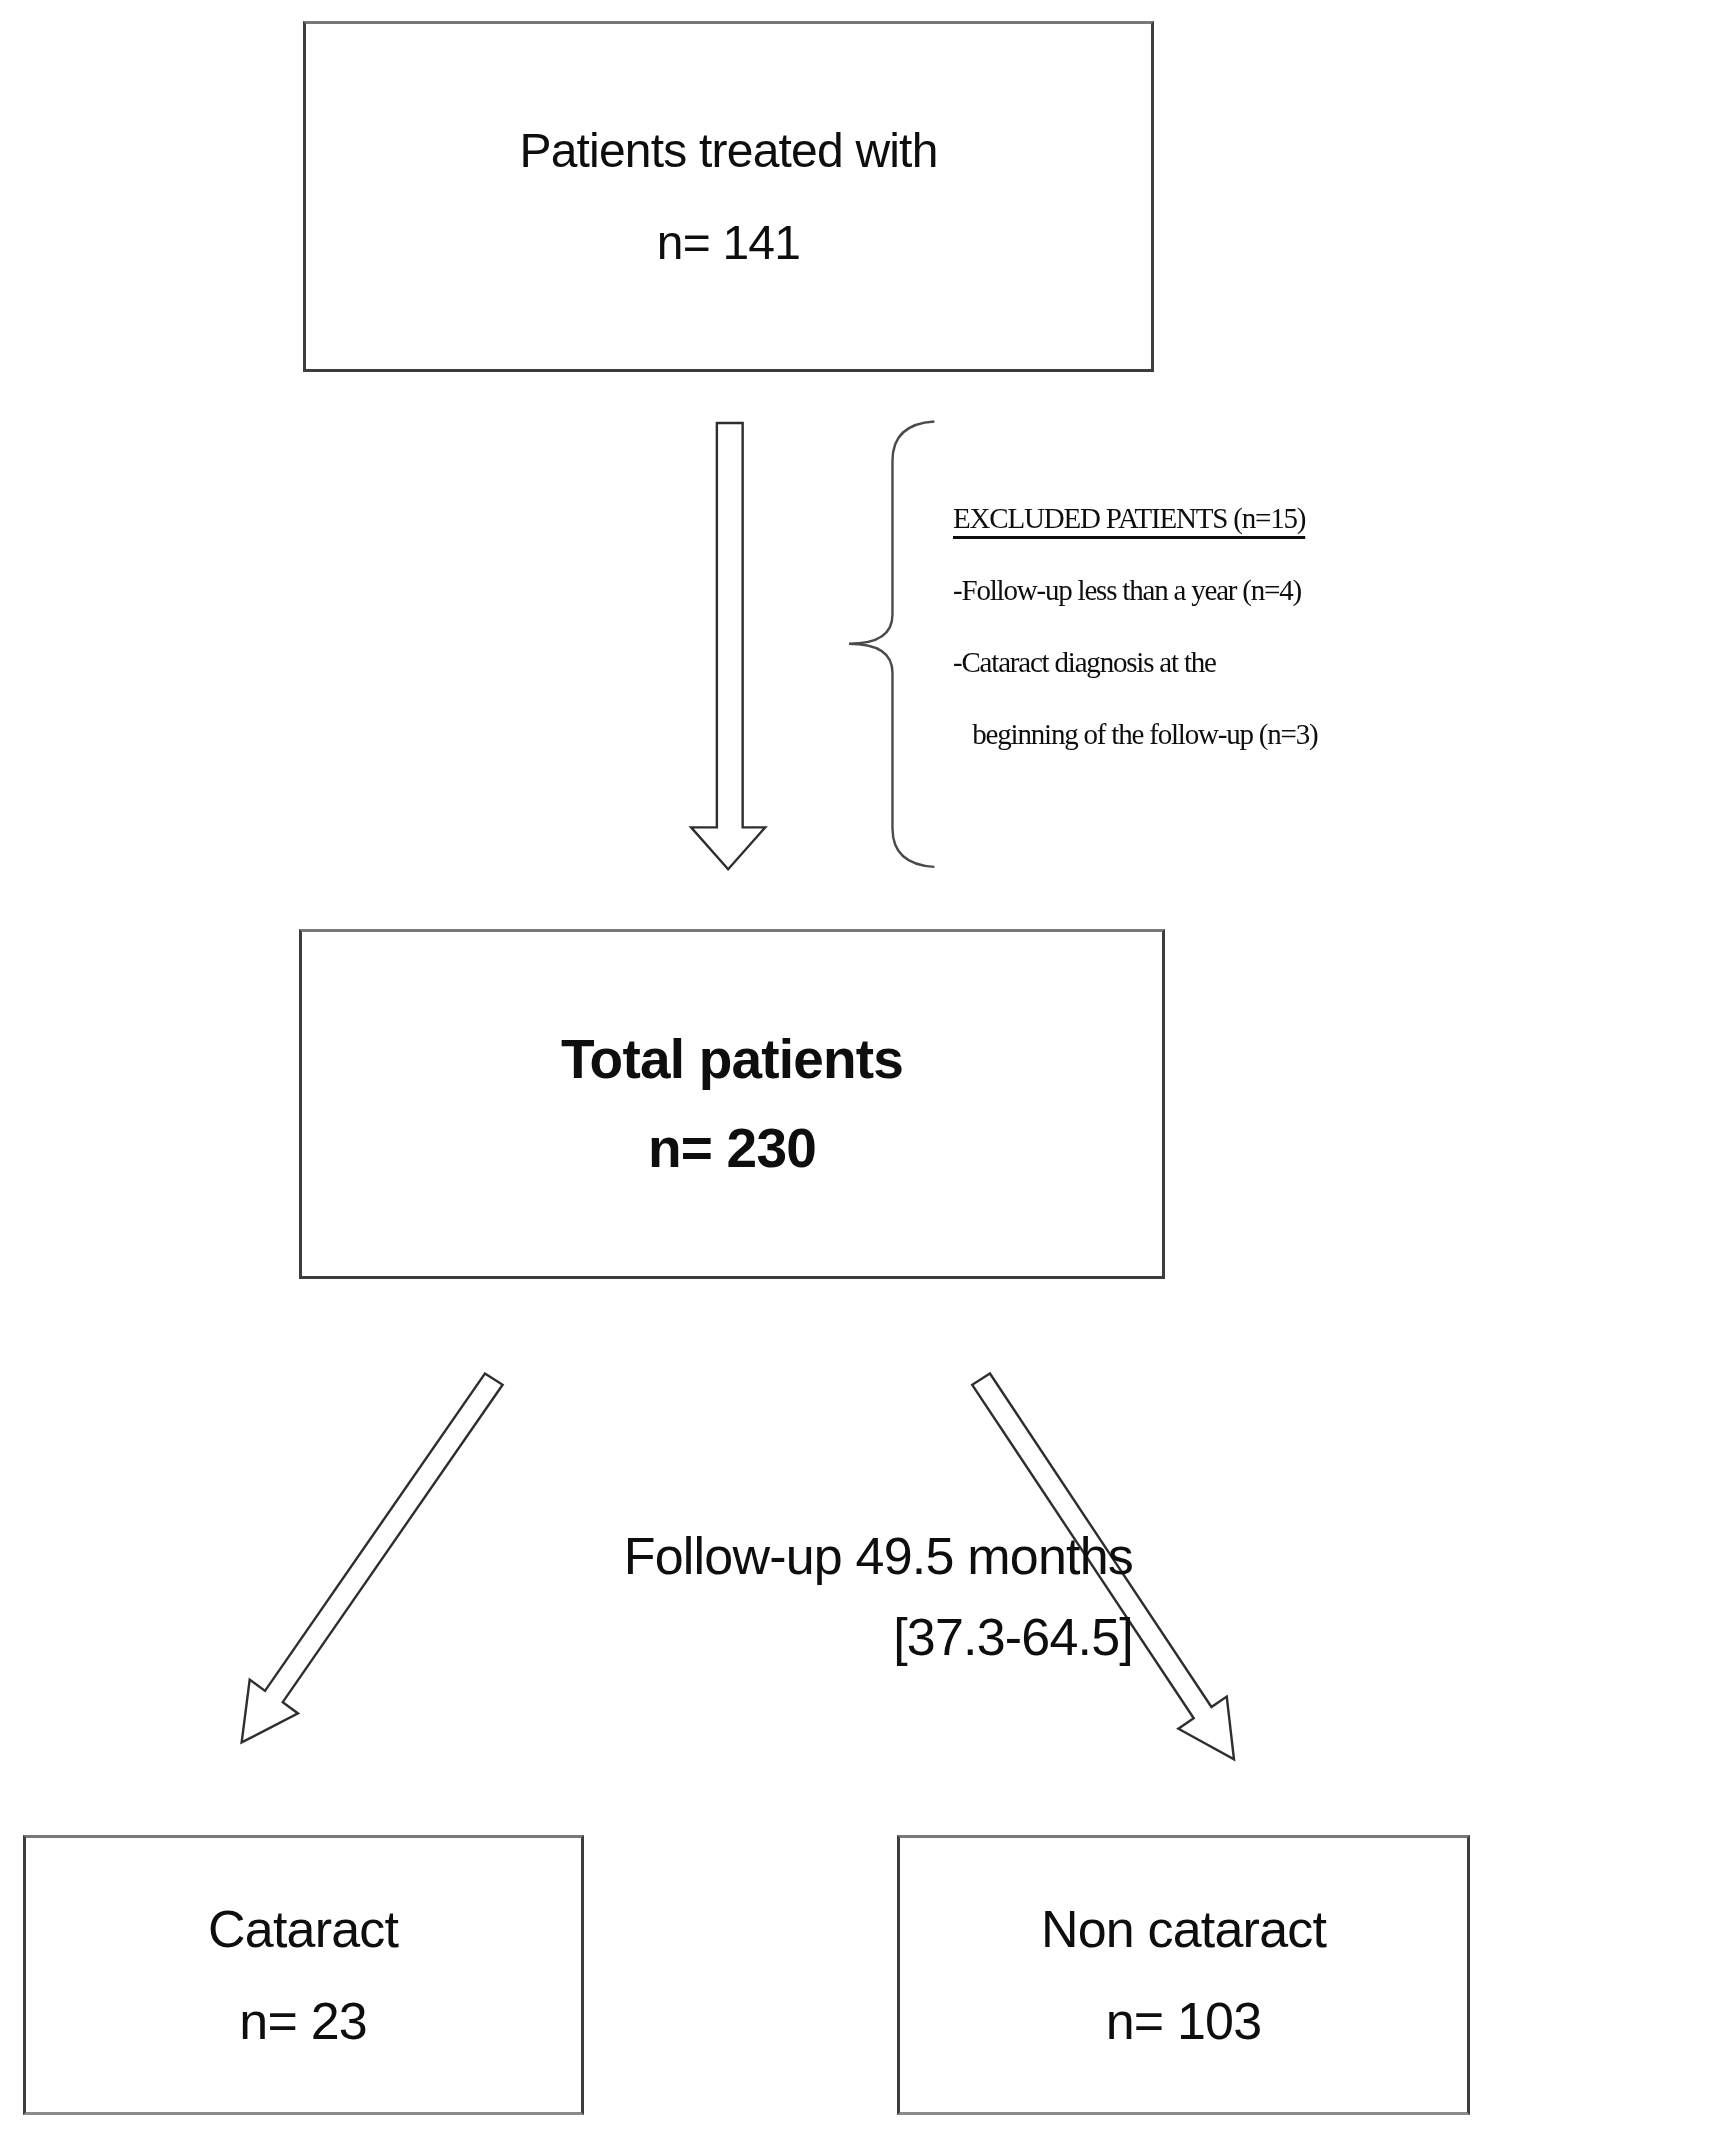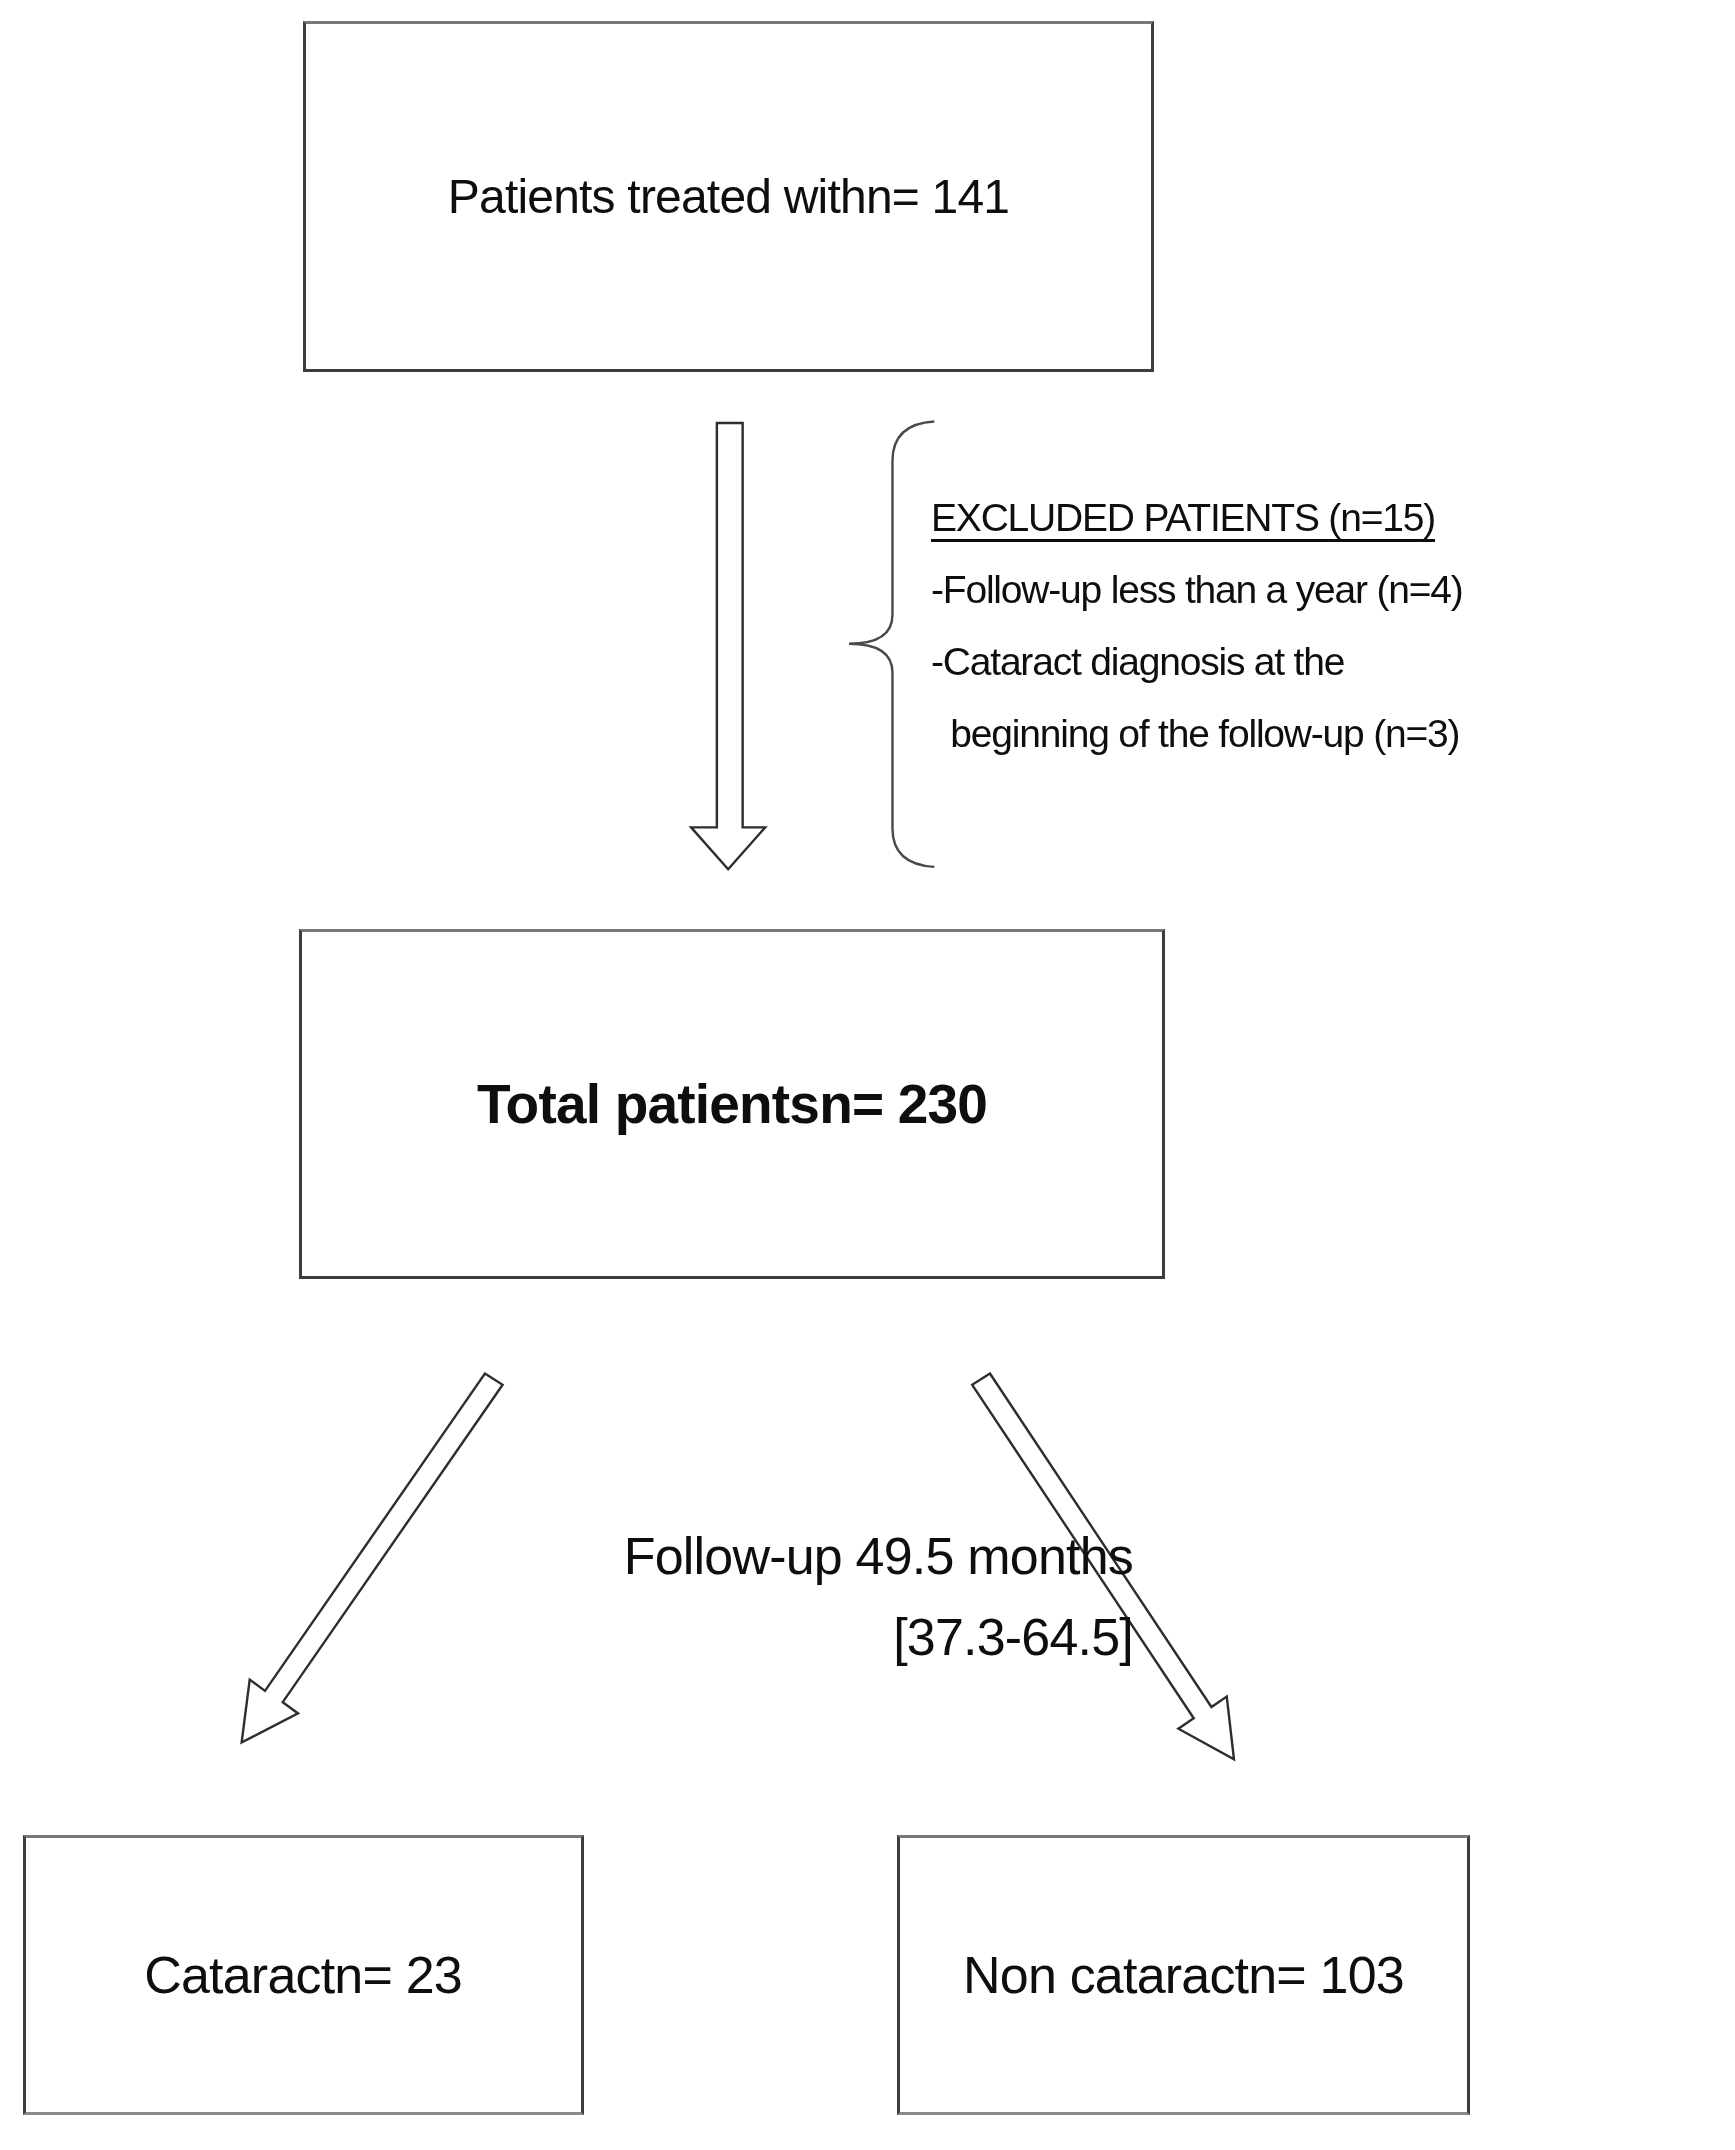--- a/index.html
+++ b/index.html
@@ -24,21 +24,21 @@
     width: 1735px;
     height: 2151px;
   }
   .box {
     position: absolute;
     box-sizing: border-box;
     border: 3.2px solid #3d3d3d;
     border-top-color: #787878;
     background: #ffffff;
     display: flex;
-    flex-direction: row;
+    flex-direction: column;
     align-items: center;
     justify-content: center;
     text-align: center;
   }
   .box.gray-bottom {
     border-bottom-color: #8a8a8a;
     align-items: center;
   }
   .top-box {
     left: 303px; top: 21px; width: 851px; height: 351px;
@@ -51,25 +51,26 @@
   .cataract-box {
     left: 22.6px; top: 1835px; width: 561px; height: 280px;
     font-size: 52px; line-height: 92px;
   }
   .noncataract-box {
     left: 897px; top: 1835px; width: 573px; height: 280px;
     font-size: 52px; line-height: 92px;
   }
   .exclusions {
     position: absolute;
-    left: 931px; top: 482px; width: 777px;
-    font-size: 39px;
+    left: 953px; top: 482px; width: 777px;
+    font-size: 29px;
     line-height: 72px;
     letter-spacing: -1.2px;
     white-space: nowrap;
+    font-family: Liberation Serif, serif;
   }
   .exclusions .title {
     text-decoration: underline;
     text-decoration-thickness: 3.2px;
     text-underline-offset: 8px;
   }
   .exclusions .continuation {
     padding-left: 19.3px;
   }
   .followup {

